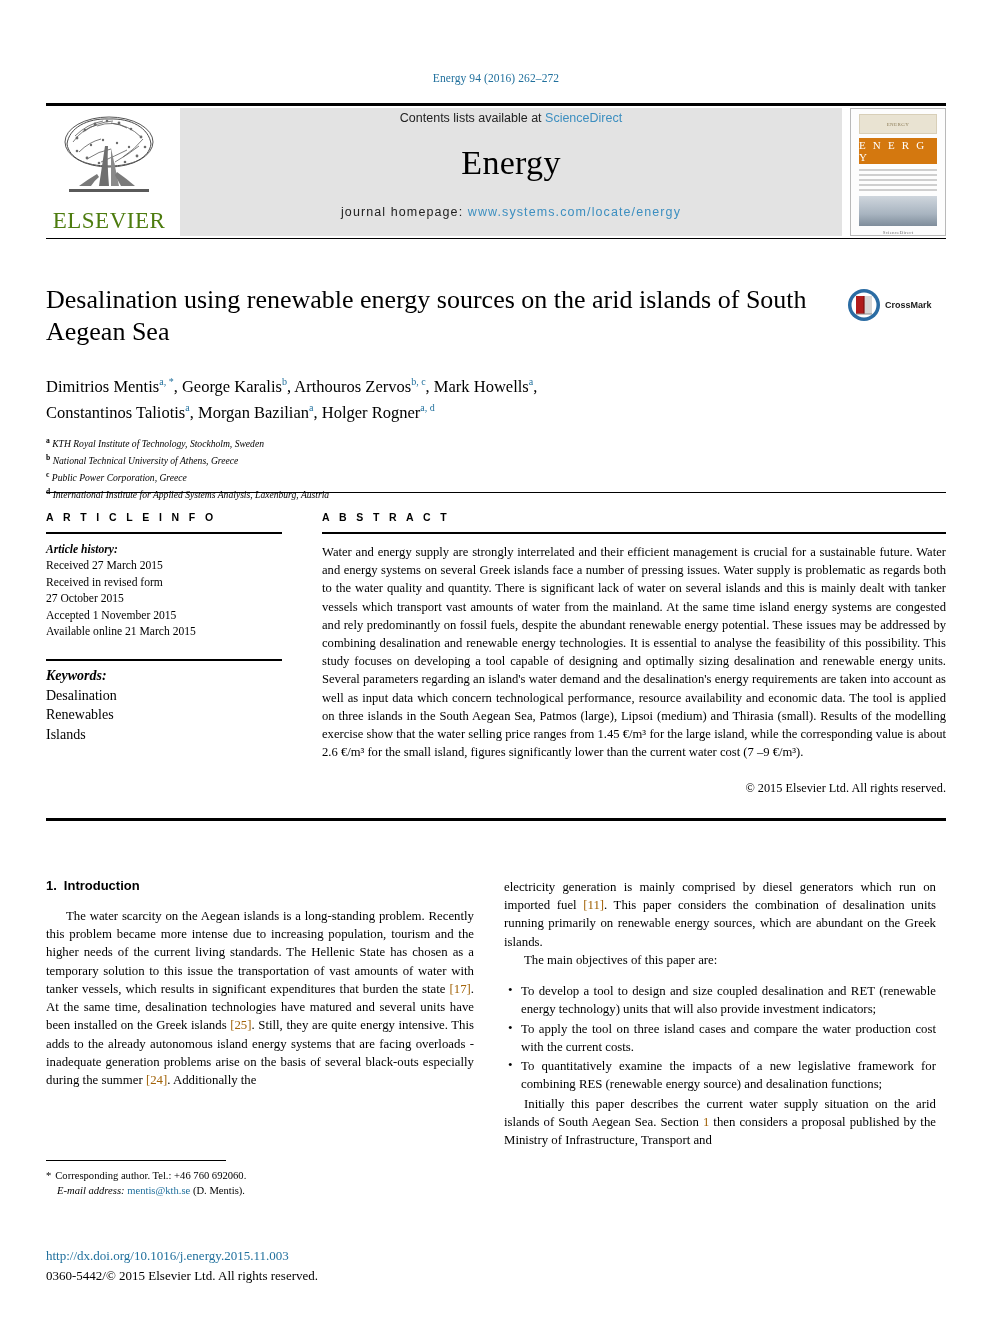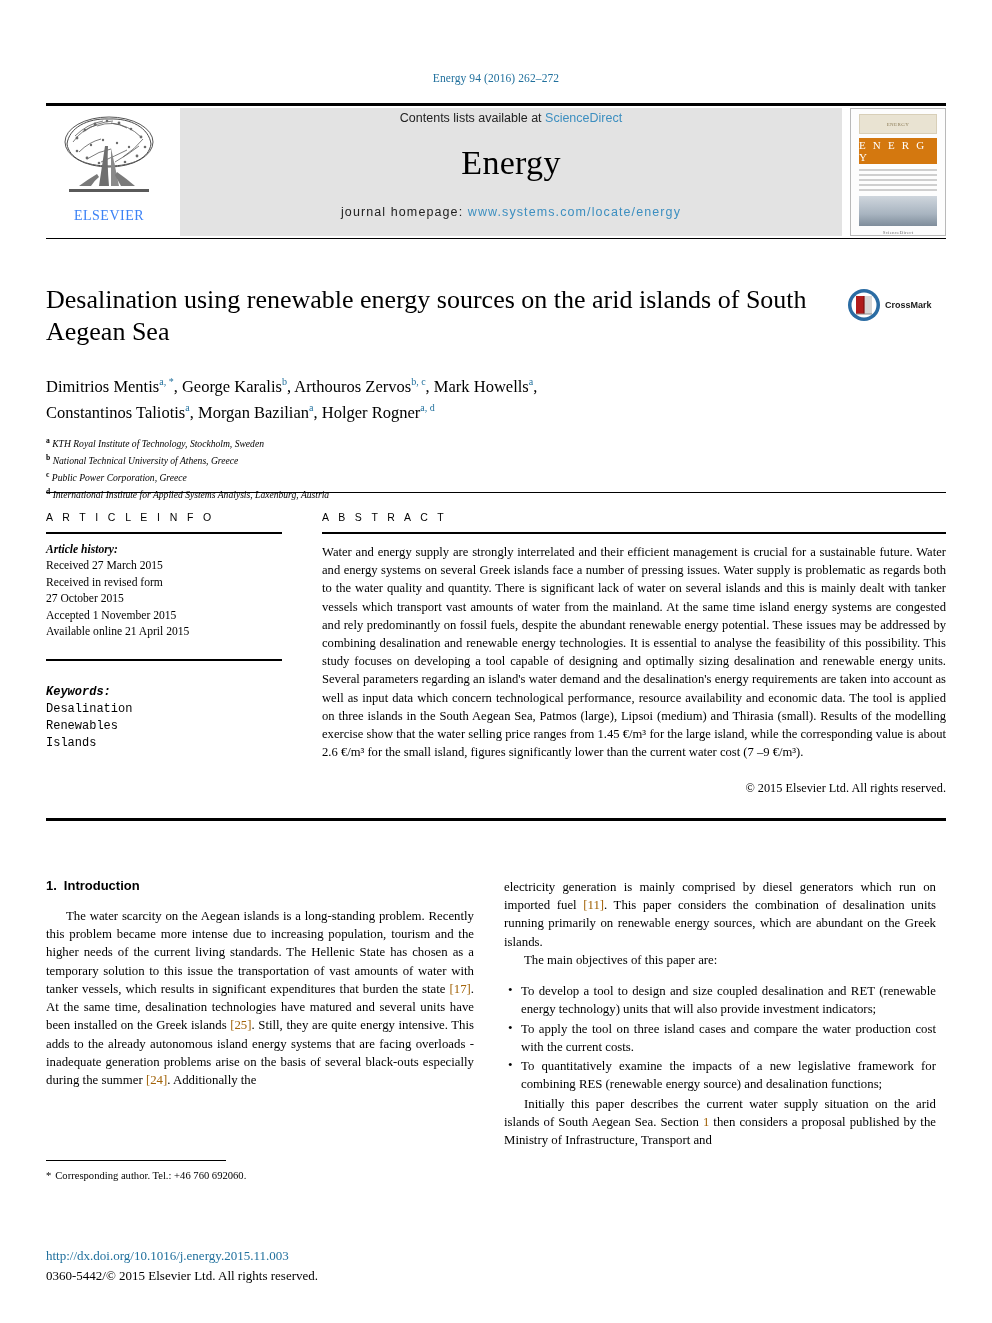--- a/index.html
+++ b/index.html
@@ -54,23 +54,23 @@
     flex: 0 0 126px;
     display: flex;
     flex-direction: column;
     align-items: center;
     justify-content: flex-start;
     padding-top: 4px;
     box-sizing: border-box;
   }
   .tree-svg { display:block; }
   .elsevier-word {
-    color: #3b82f6;
+    color: #4d7c0f;
     font-family: "Liberation Serif", serif;
-    font-size: 14px;
+    font-size: 23px;
     letter-spacing: .5px;
     margin-top: 1px;
     line-height: 1;
   }
   .journal-band {
     flex: 1 1 auto;
     background: #e3e3e3;
     margin-left: 8px;
     margin-right: 8px;
     display: flex;
@@ -216,31 +216,31 @@
     width: 236px;
   }
   .abs-col {
     position: absolute;
     left: 322px; top: 511px;
     width: 624px;
   }
   .sec-label {
     font-family: "Liberation Sans", sans-serif;
     font-size: 10.5px;
-    font-weight: normal;
+    font-weight: bold;
     letter-spacing: 3.4px;
   }
   .rule-sub {
     border-top: 2px solid #000;
     margin-top: 9px;
   }
   .hist-block { margin-top: 8px; font-size: 11.6px; line-height: 1.42; }
   .hist-block .it { font-style: italic; font-weight: bold; }
   .kw-rule { border-top: 2px solid #000; margin-top: 18px; }
-  .kw-block { margin-top: 23px; font-size: 12px; line-height: 1.42; font-family: Liberation Mono, monospace; }
+  .kw-block { margin-top: 5px; font-size: 14px; line-height: 1.42; }
   .kw-block .it { font-style: italic; font-weight: bold; }
 
   .abstract-text {
     margin-top: 9px;
     font-size: 12.6px;
     line-height: 1.445;
     text-align: justify;
     text-justify: inter-word;
   }
   .copyright {
@@ -443,21 +443,21 @@
   <div class="info-col">
     <div class="sec-label">A R T I C L E   I N F O</div>
     <div class="rule-sub"></div>
     <div class="hist-block">
       <div class="it">Article history:</div>
       <div id="history-list">
           <div>Received 27 March 2015</div>
           <div>Received in revised form</div>
           <div>27 October 2015</div>
           <div>Accepted 1 November 2015</div>
-          <div>Available online 21 April 2015</div>
+          <div>Available online 21 March 2015</div>
         </div>
     </div>
     <div class="kw-rule"></div>
     <div class="kw-block">
       <div class="it">Keywords:</div>
       <div id="keywords-list">
           <div>Desalination</div>
           <div>Renewables</div>
           <div>Islands</div>
         </div>
@@ -495,20 +495,25 @@
     <p class="body indent gap-para">
       <span>Initially this paper describes the current water supply situation on the arid islands of South Aegean Sea. Section </span><span class="ref">1</span><span> then considers a proposal published by the Ministry of Infrastructure, Transport and</span>
     </p>
   </div>
 
   <div class="footnote-rule"></div>
   <div class="footnotes">
     <div>
       <span class="star">*</span><span>Corresponding author. Tel.: +46 760 692060.</span>
     </div>
+    <div style="padding-left:11px">
+      <span class="em-label">E-mail address:</span>
+      <a href="#">mentis@kth.se</a>
+      <span>(D. Mentis).</span>
+    </div>
   </div>
 
   <div class="doi-block">
     <div class="doi-link">http://dx.doi.org/10.1016/j.energy.2015.11.003</div>
     <div>0360-5442/© 2015 Elsevier Ltd. All rights reserved.</div>
   </div>
 
 </div>
 
 </body></html>

